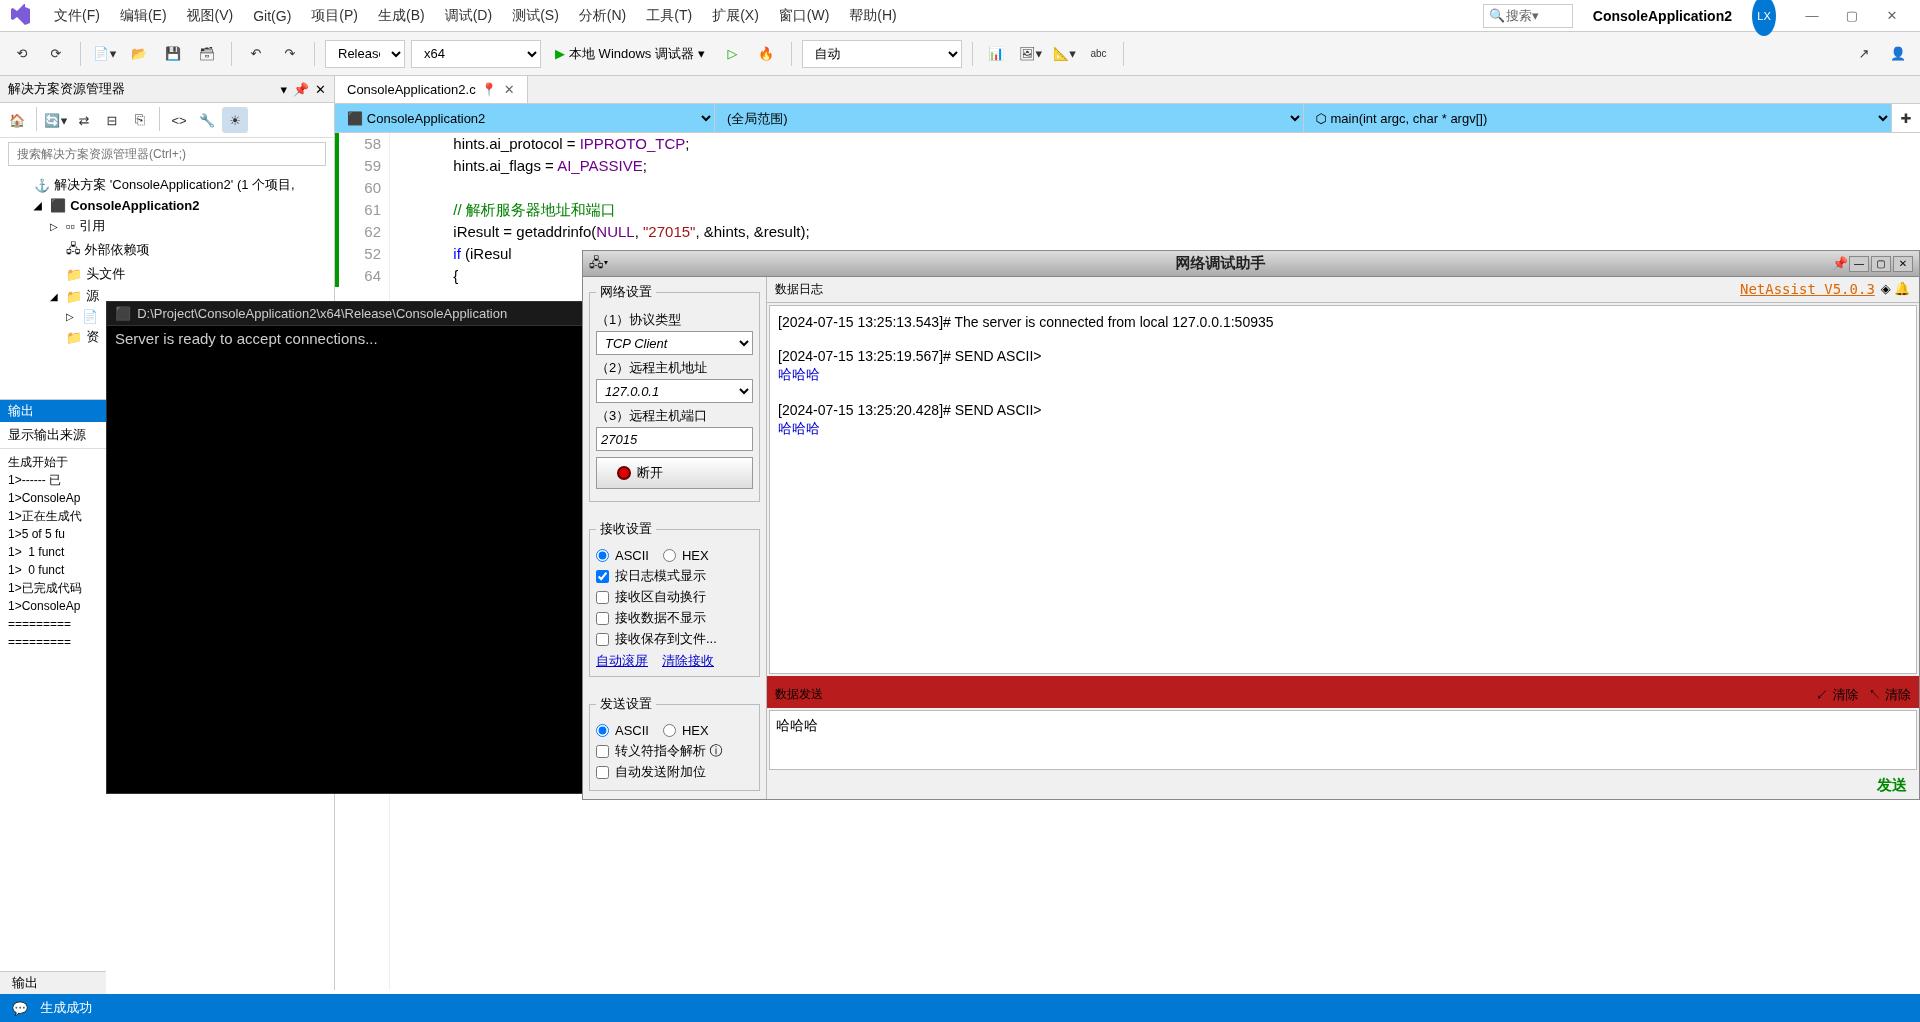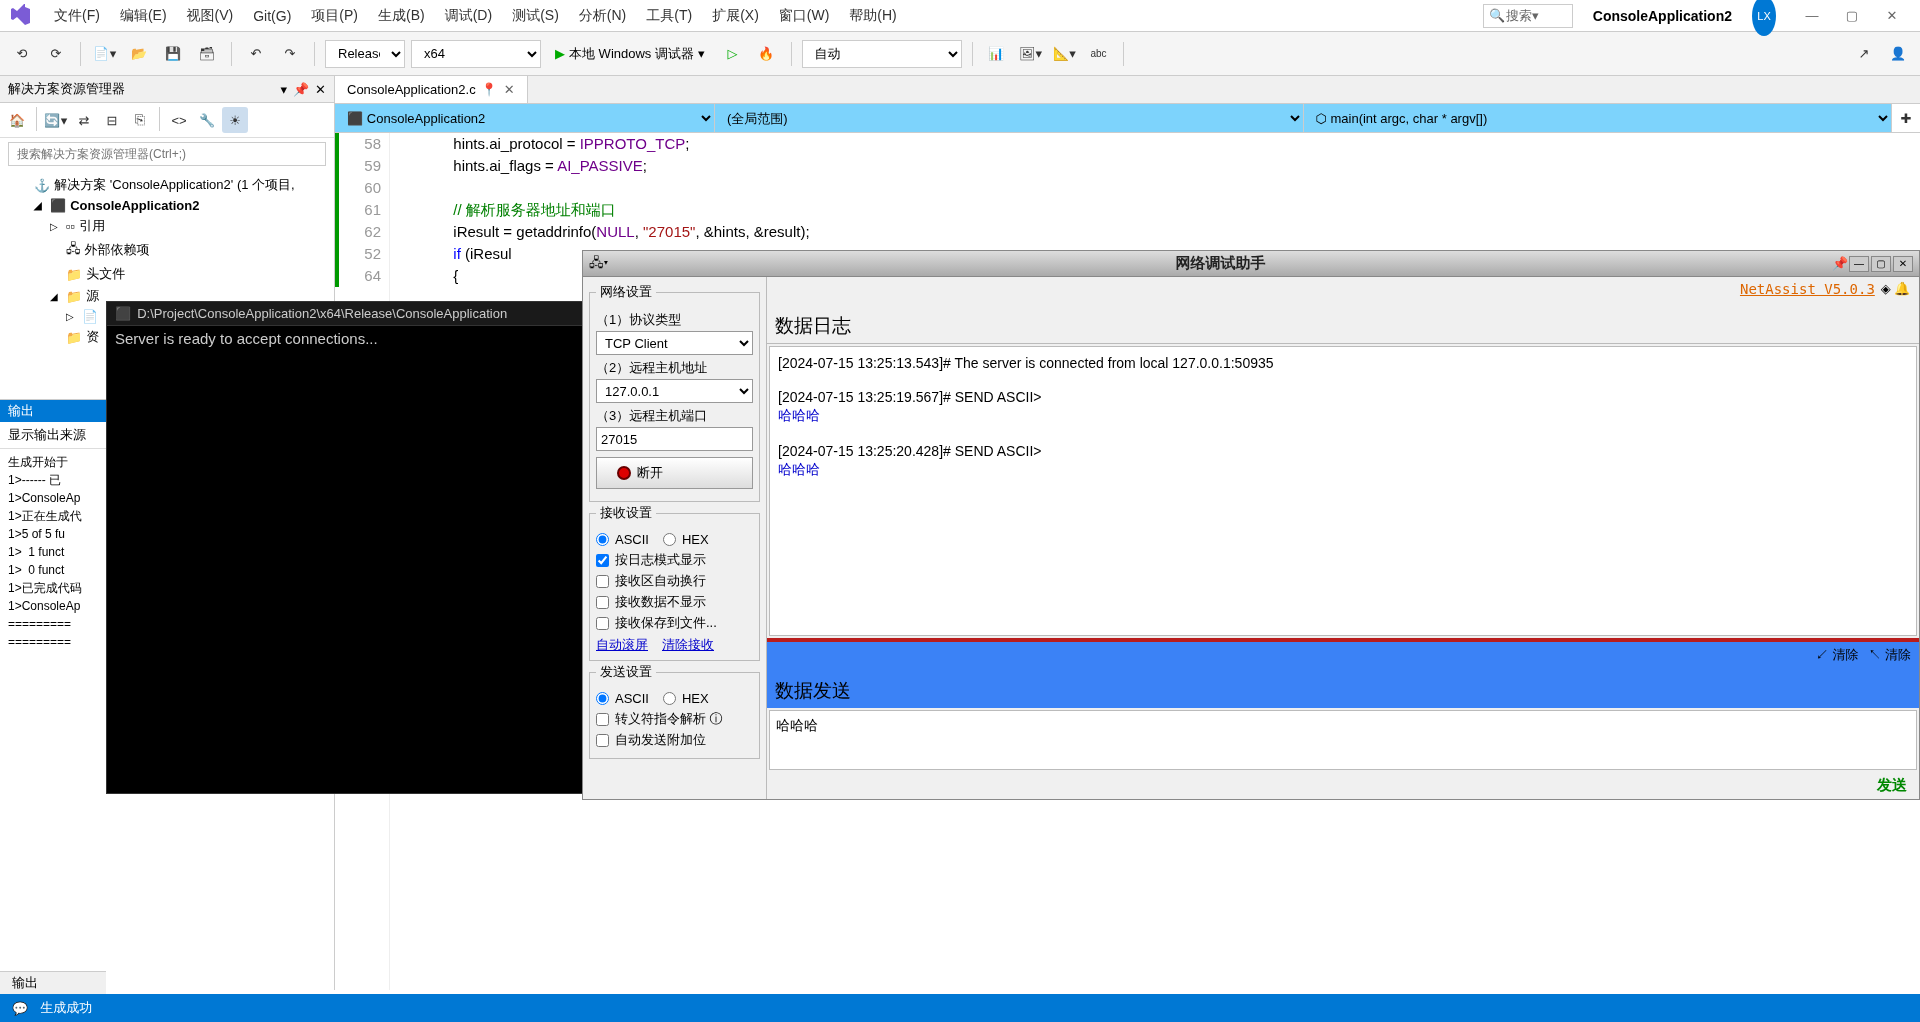--- a/index.html
+++ b/index.html
@@ -72,41 +72,41 @@
 .output-body { padding: 4px 8px; font-family: Consolas, monospace; font-size: 12px; line-height: 18px; white-space: pre; overflow: hidden; }
 
 
 .netassist { position: absolute; left: 582px; top: 250px; right: 0; height: 550px; background: #f0f0f0; border: 1px solid #888; z-index: 10; font-size: 13px; }
 .na-titlebar { height: 26px; background: linear-gradient(#ddd, #aaa); display: flex; align-items: center; padding: 0 6px; border-bottom: 1px solid #888; }
 .na-title { flex: 1; text-align: center; font-weight: 600; font-size: 15px; color: #222; }
 .na-winbtns { display: flex; gap: 2px; }
 .na-winbtn { width: 20px; height: 16px; background: #ccc; border: 1px solid #888; font-size: 10px; display: flex; align-items: center; justify-content: center; }
 
 .na-body { display: flex; height: calc(100% - 26px); }
-.na-left { width: 184px; border-right: 1px solid #bbb; padding: 6px; display: flex; flex-direction: column; gap: 2px; overflow: hidden; }
+.na-left { width: 184px; border-right: 1px solid #bbb; padding: 6px; display: flex; flex-direction: column; gap: 18px; overflow: hidden; }
 .na-group { border: 1px solid #bbb; padding: 6px; background: #f0f0f0; }
 .na-group-title { font-size: 13px; margin-top: -14px; background: #f0f0f0; display: inline-block; padding: 0 4px; }
 .na-label { font-size: 13px; margin: 4px 0 2px; }
-.na-select, .na-input { width: 100%; padding: 2px 4px; border: 1px solid #999; background: #fff; font-size: 13px; height: 24px; }
+.na-select, .na-input { width: 100%; padding: 2px 4px; border: 1px solid #999; background: #fff; font-size: 13px; height: 24px; font-style: italic; }
 .na-btn { padding: 6px 20px; border: 1px solid #999; background: linear-gradient(#fff,#ddd); display: flex; align-items: center; gap: 6px; margin: 6px auto; cursor: pointer; }
 .na-record { width: 14px; height: 14px; border-radius: 50%; background: #d00; border: 2px solid #600; }
 .na-check { display: flex; align-items: center; gap: 6px; margin: 3px 0; font-size: 13px; }
 .na-radio { display: flex; align-items: center; gap: 6px; font-size: 13px; }
 .na-radio-row { display: flex; gap: 14px; margin: 4px 0; }
 .na-link { color: #00c; text-decoration: underline; cursor: pointer; font-size: 13px; }
 .na-links { display: flex; gap: 14px; margin-top: 4px; }
 
 .na-right { flex: 1; display: flex; flex-direction: column; }
 .na-log-header { display: flex; border-bottom: 1px solid #bbb; padding: 4px 8px; background: #f0f0f0; }
-.na-log-title { font-size: 19px; margin-top: 32px; }
+.na-log-title { font-size: 12px; }
 .na-version { margin-left: auto; color: #d60; text-decoration: underline; font-family: monospace; font-size: 14px; }
 .na-log-body { flex: 1; background: #fff; padding: 8px; font-family: "SimSun", monospace; font-size: 14px; overflow: auto; border: 1px solid #bbb; margin: 2px; }
 .na-log-line { margin-bottom: 2px; }
 .na-log-data { color: #00c; }
-.na-send-header { display: flex; border-top: 4px solid #b91c1c; padding: 4px 8px; background: #3b82f6; }
+.na-send-header { display: flex; border-top: 6px solid #b91c1c; padding: 4px 8px; background: #b91c1c; }
 .na-send-btns { margin-left: auto; display: flex; gap: 10px; }
 .na-send-body { background: #fff; border: 1px solid #bbb; margin: 2px; padding: 6px; font-size: 14px; height: 60px; }
 .na-send-footer { display: flex; justify-content: flex-end; padding: 4px 12px; }
 .na-send-submit { color: #080; font-weight: 600; font-size: 15px; }
 
 
 .statusbar { position: fixed; bottom: 0; left: 0; right: 0; height: 28px; background: #0078d4; color: #fff; display: flex; align-items: center; padding: 0 12px; gap: 12px; font-size: 13px; }
 .output-tab-bottom { position: fixed; bottom: 28px; left: 0; padding: 2px 12px; background: #f0f0f0; border-top: 1px solid #ccc; width: 106px; font-size: 13px; }
 </style>
 </head>

